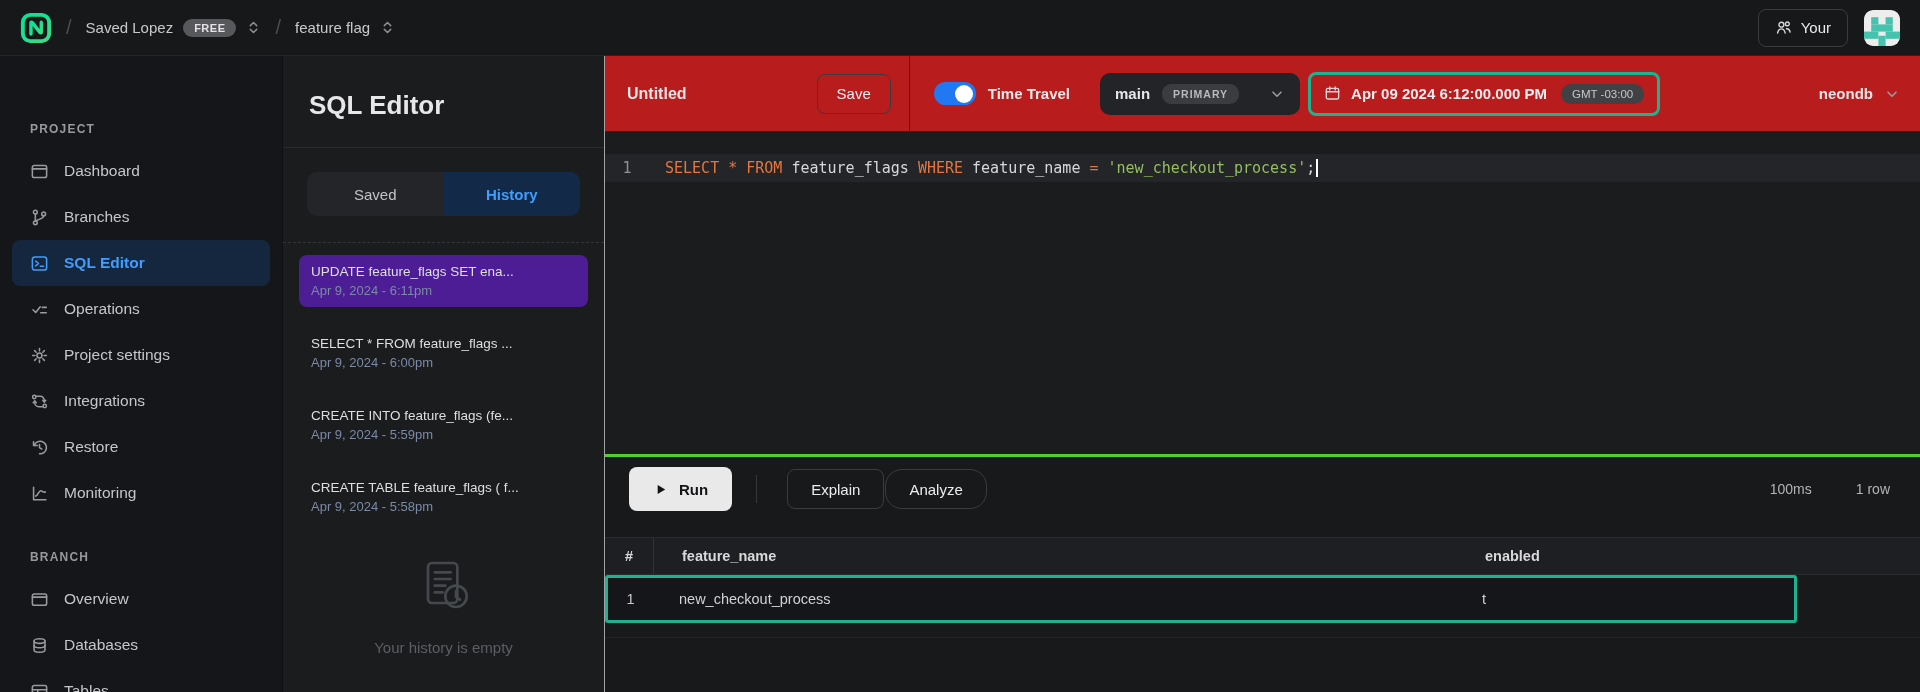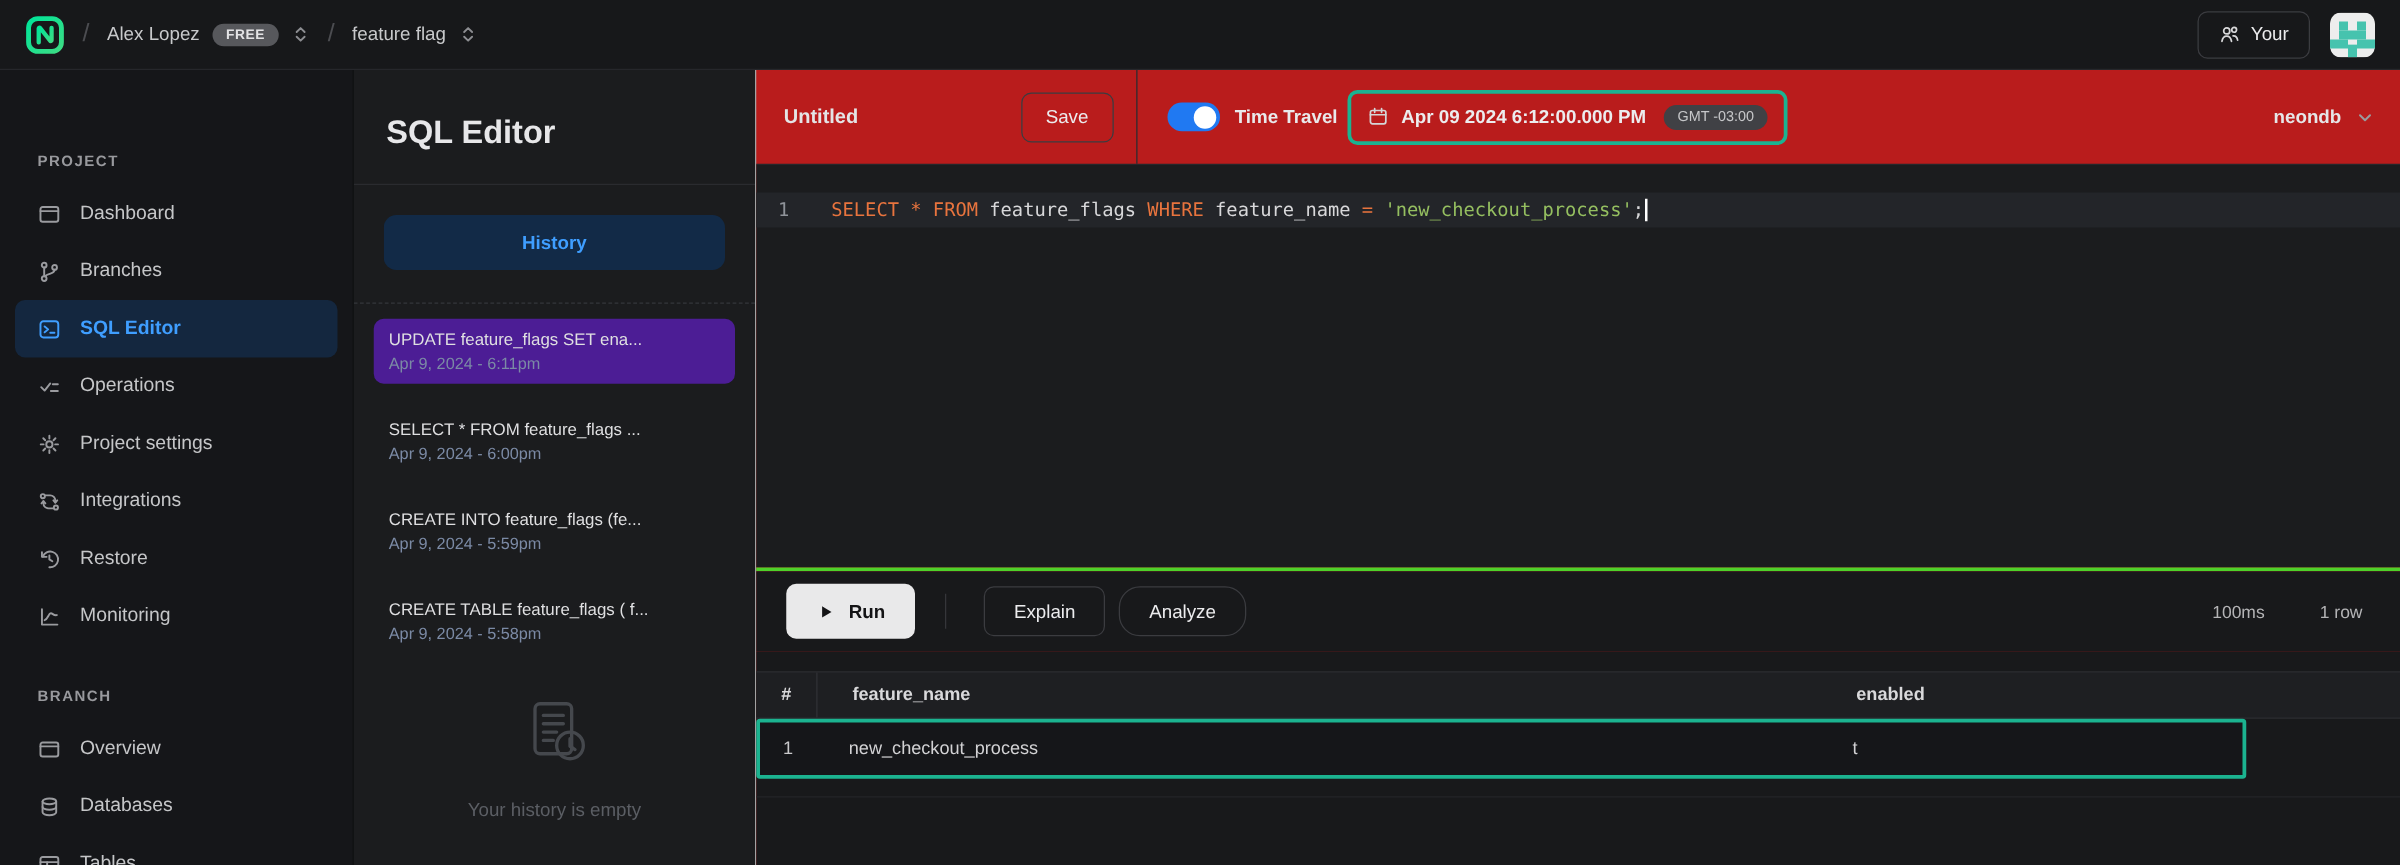--- a/index.html
+++ b/index.html
@@ -95,21 +95,21 @@
   .status-bar { height:42px; flex:none; display:flex; align-items:center; padding-left:24px; background:#1b1c1e; border-bottom:1px solid #27282c; }
   .status-text { font-size:15px; color:#cdcdcf; }
   .actions-row { height:64px; flex:none; display:flex; align-items:center; padding-left:24px; background:#18191b; }
   .run-btn { height:44px; padding:0 24px; background:#e9e9ea; border:none; border-radius:8px; display:inline-flex;
              align-items:center; gap:11px; font-size:15px; font-weight:700; color:#141416; cursor:pointer;
              font-family:"Liberation Sans", sans-serif; }
   .run-btn .icon { width:15px; height:15px; color:#141416; }
   .actions-divider { width:1px; height:28px; background:#35363a; margin-left:24px; }
   .explain-btn, .analyze-btn { height:40px; padding:0 23px; }
   .explain-btn { margin-left:30px; }
-  .analyze-btn { margin-left:11px;border-radius:17px; }
+  .analyze-btn { margin-left:1px;border-radius:17px; }
   .query-meta { margin-left:auto; display:flex; gap:44px; padding-right:30px; font-size:14px; color:#b4b4b6; }
 
   .results-table { flex:1; background:#18191b; padding-top:16px; min-height:0; }
   .t-header { display:grid; grid-template-columns:48px 832px 1fr; height:38px; align-items:center;
               background:#1e1f22; border-top:1px solid #2b2c30; border-bottom:1px solid #2b2c30;
               font-size:14.5px; font-weight:700; color:#d9d9db; }
   .t-header .c-num { text-align:center; }
   .t-header .c-name { padding-left:28px; border-left:1px solid #313236; height:100%; display:flex; align-items:center; }
   .t-row { display:grid; grid-template-columns:45px 829px 1fr; height:48px; align-items:center;
            width:1192px; background:#151619; border:3px solid var(--highlight-teal,#1bb390); border-radius:3px;
@@ -133,21 +133,21 @@
             <stop offset="0" stop-color="#00e599"></stop>
               <stop offset="1" stop-color="#3ddc84"></stop>
           </linearGradient>
         </defs>
         <rect x="2.5" y="2.5" width="23" height="23" rx="6.5" stroke="url(#ng)" stroke-width="3.4"></rect>
         <path d="M9.6 19.2V9.4c0-.5.6-.7 1-.3l7 8.9c.3.4 1 .2 1-.3V9" stroke="url(#ng)" stroke-width="3" stroke-linecap="round" stroke-linejoin="round"></path>
       </svg>
     </div>
     <span class="crumb-slash">/</span>
     <div class="crumb">
-      <span class="crumb-text">Alex Lopez</span>
+      <span class="crumb-text">Saved Lopez</span>
       <span class="pill free">FREE</span>
       <span class="updown">
           <svg viewBox="0 0 16 16" fill="none" stroke="currentColor" stroke-width="1.6" stroke-linecap="round" stroke-linejoin="round">
             <path d="M4.6 6L8 2.6 11.4 6"></path>
             <path d="M4.6 10L8 13.4 11.4 10"></path>
           </svg>
         </span>
     </div>
     <span class="crumb-slash">/</span>
     <div class="crumb">
@@ -319,20 +319,21 @@
           </div>
         </div>
     </nav>
 
     <aside class="history-panel">
       <div class="panel-title-wrap">
         <h1 class="panel-title">SQL Editor</h1>
       </div>
       <div class="tabs">
 
+          <button class="tab">Saved</button>
 
           <button class="tab active">History</button>
         </div>
       <div class="tabs-divider"></div>
       <div class="history-list">
 
           <div class="h-item selected">
             <span class="h-query">UPDATE feature_flags SET ena...</span>
             <span class="h-date">Apr 9, 2024 - 6:11pm</span>
           </div>
@@ -368,20 +369,29 @@
     <main class="main">
 
       <div class="editor-header">
         <span class="doc-title">Untitled</span>
         <button class="btn save-btn">Save</button>
         <div class="vdivider"></div>
         <div class="toggle">
           <div class="toggle-knob"></div>
         </div>
         <span class="toggle-label">Time Travel</span>
+        <div class="branch-dd">
+          <span class="branch-name">main</span>
+          <span class="pill primary">PRIMARY</span>
+          <span class="chevron">
+              <svg viewBox="0 0 16 16" fill="none" stroke="currentColor" stroke-width="1.6" stroke-linecap="round" stroke-linejoin="round">
+                <path d="M4 6.2l4 4 4-4"></path>
+              </svg>
+            </span>
+        </div>
         <div class="datetime-box">
           <span class="icon">
               <svg viewBox="0 0 16 16" fill="none" stroke="currentColor" stroke-width="1.3" stroke-linecap="round" stroke-linejoin="round">
                 <rect x="2.2" y="3.2" width="11.6" height="10" rx="1.5"></rect>
                 <path d="M2.2 6.4h11.6"></path>
                 <path d="M5.4 1.8v2.8M10.6 1.8v2.8"></path>
               </svg>
             </span>
           <span class="datetime-value">Apr 09 2024 6:12:00.000 PM</span>
           <span class="pill tz">GMT -03:00</span>

